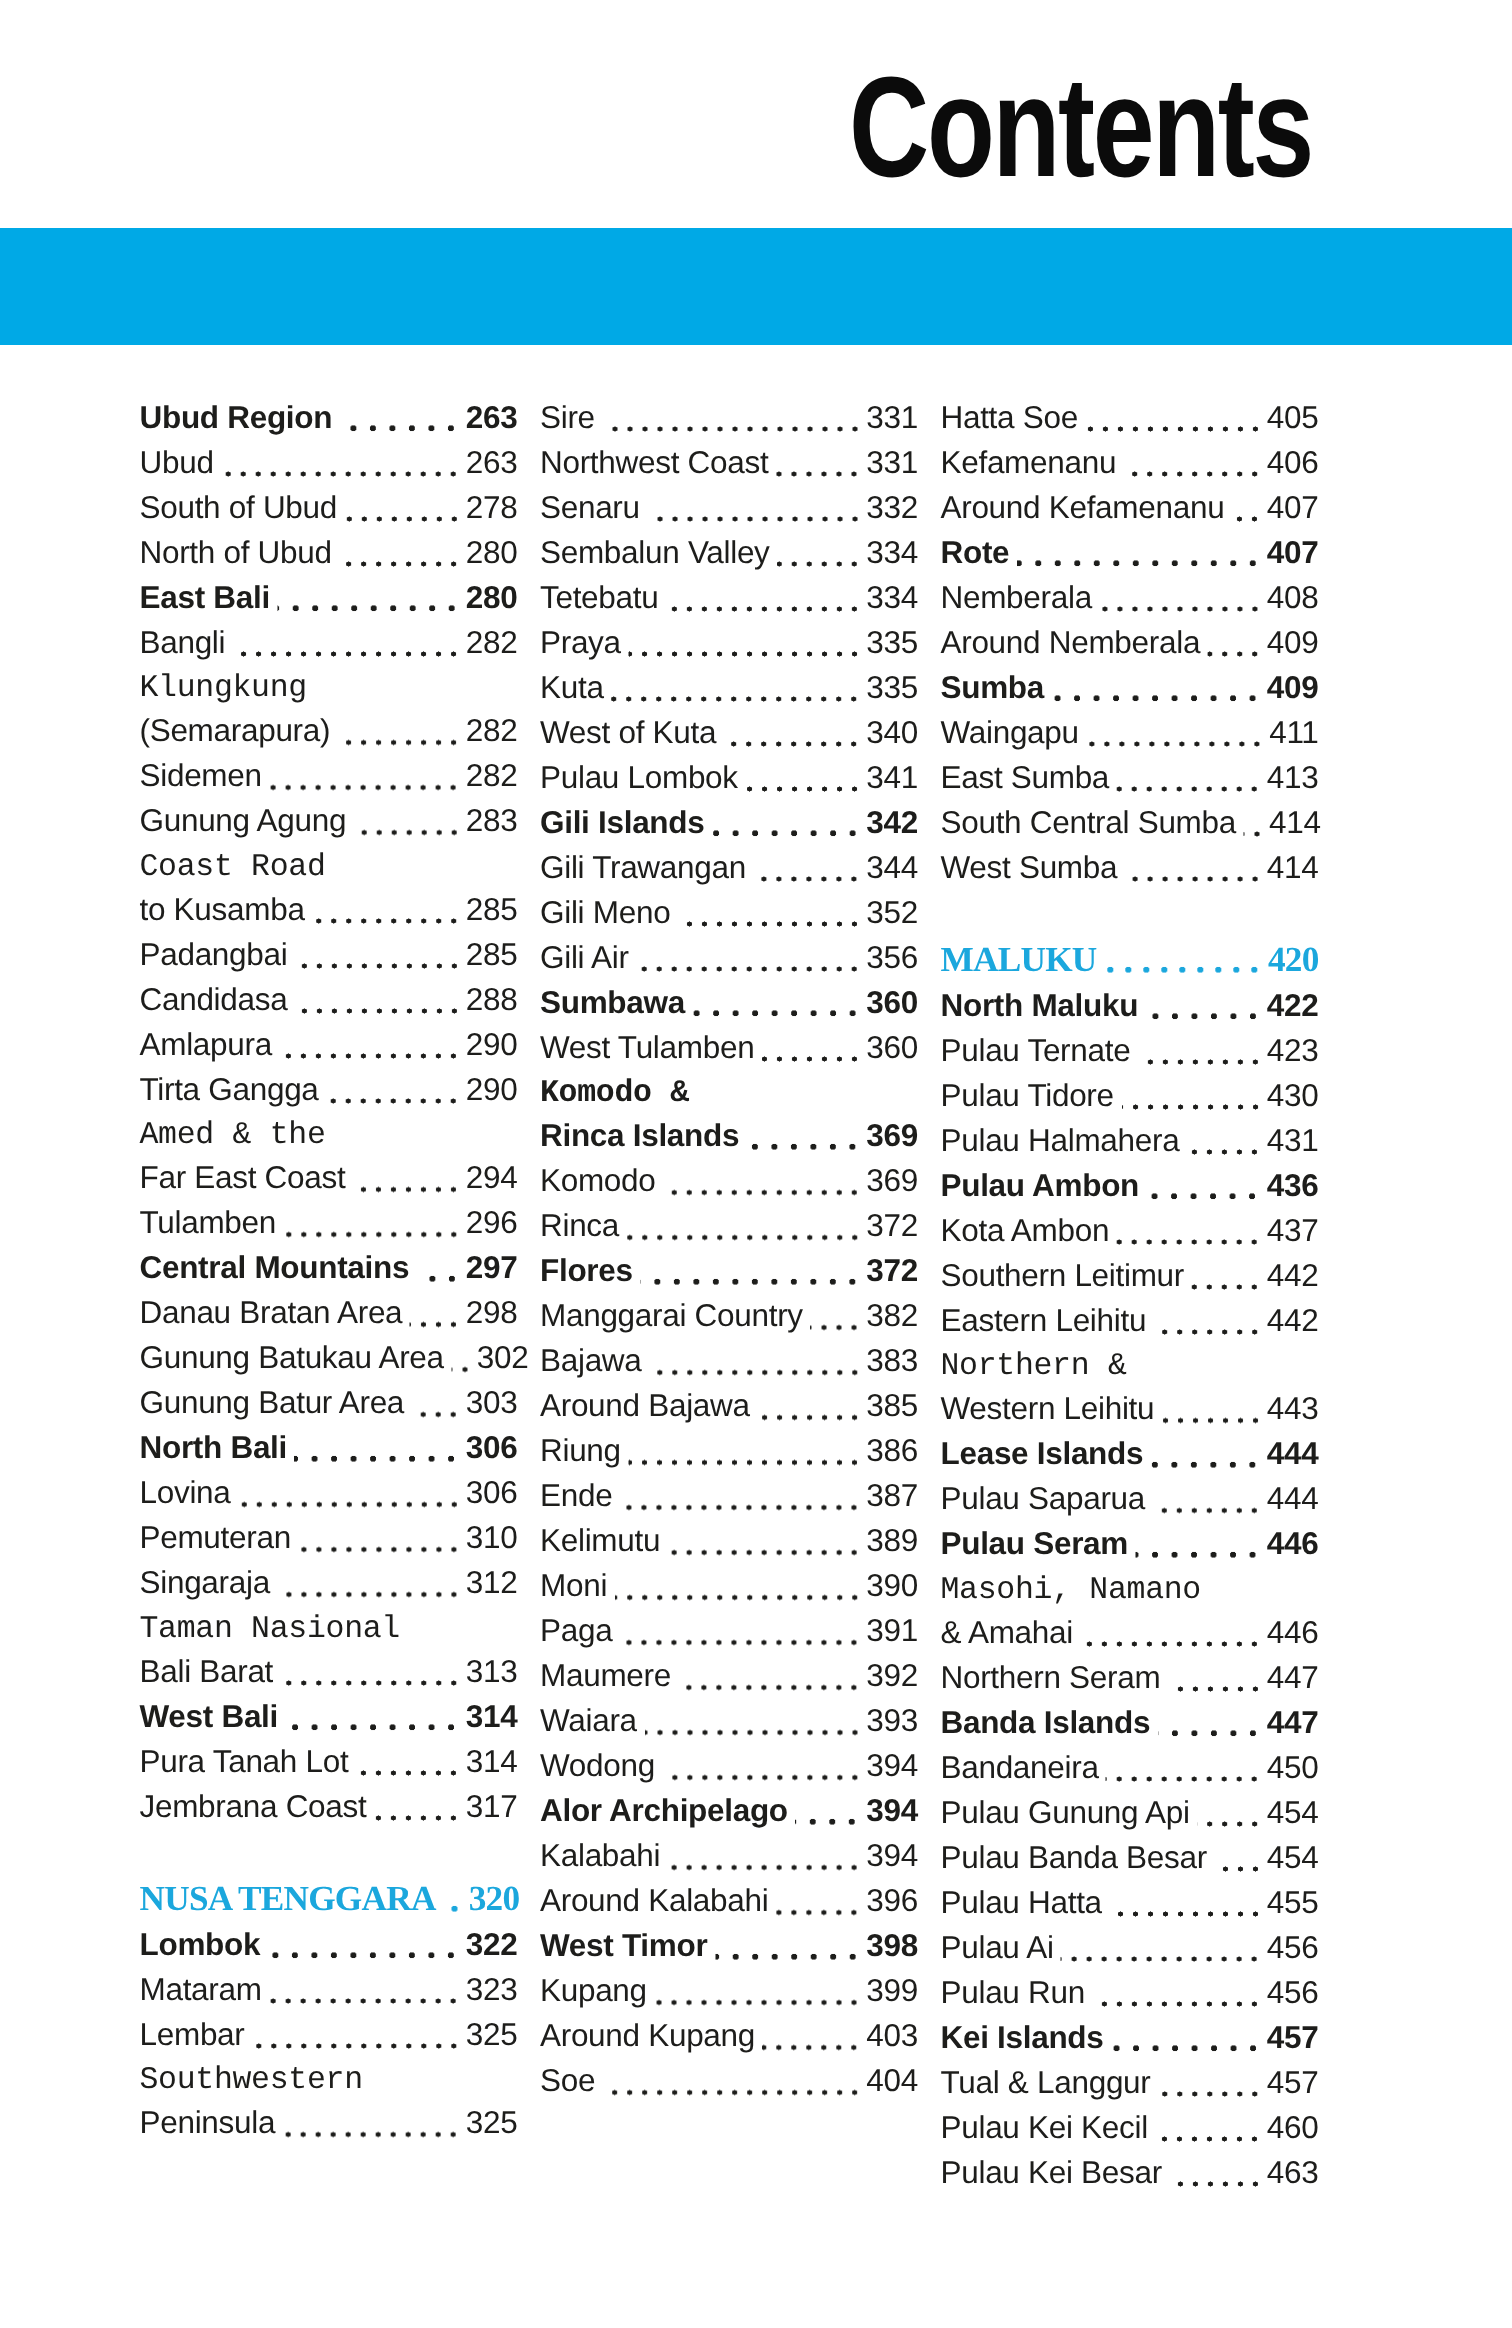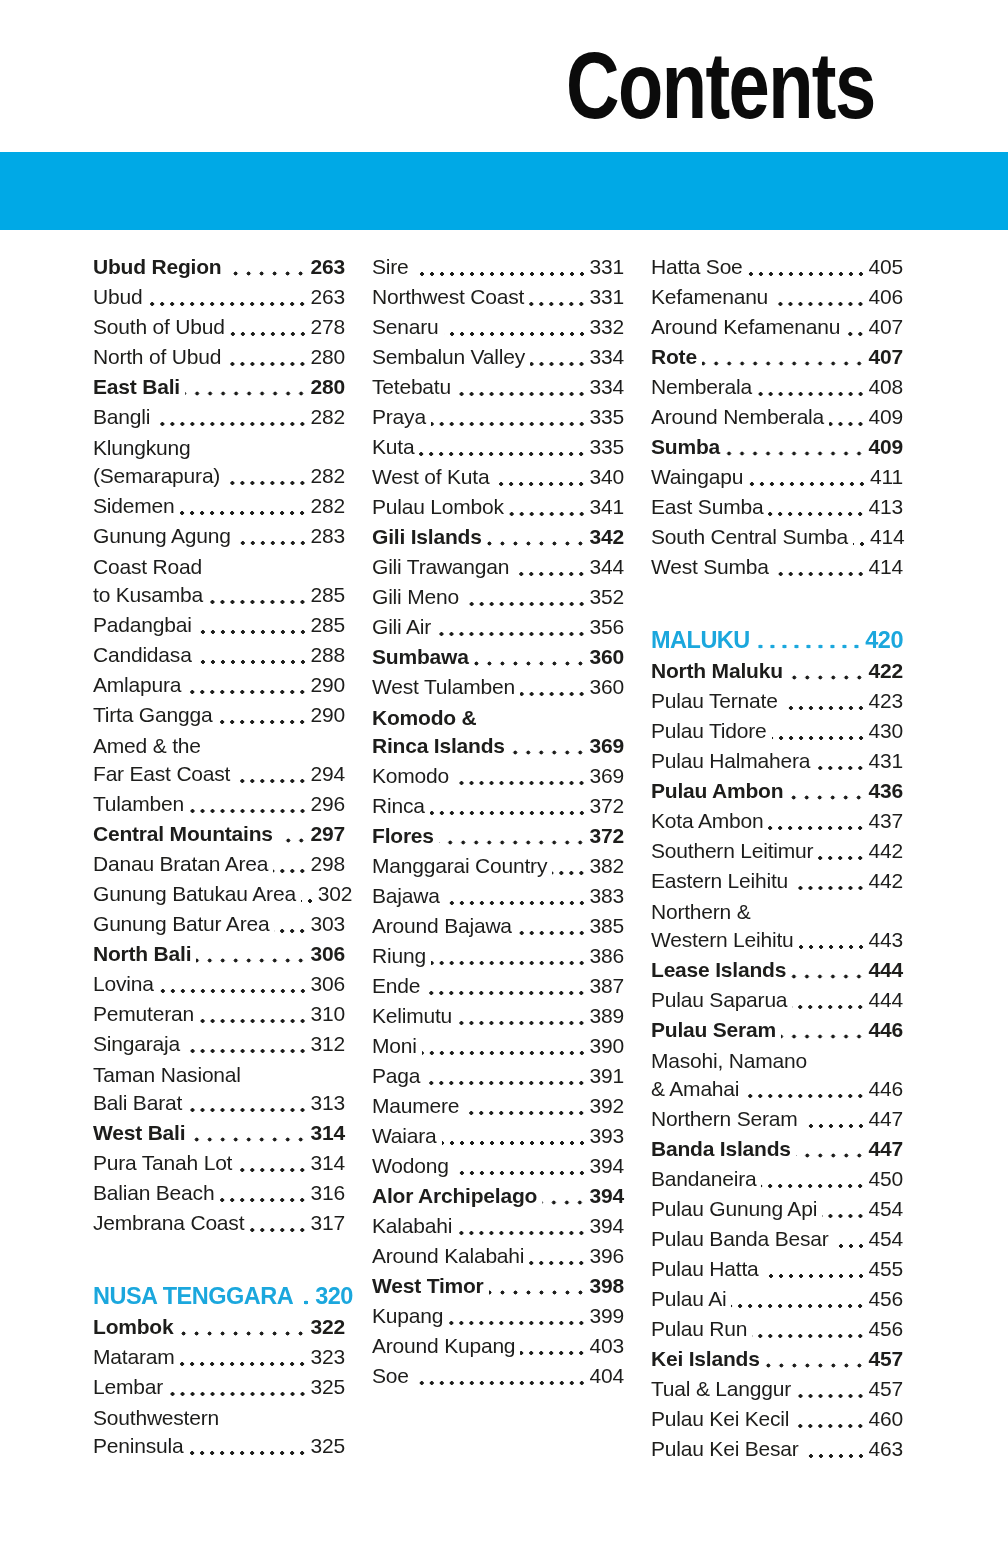--- a/index.html
+++ b/index.html
@@ -26,38 +26,38 @@
   .header-band {
     position:absolute;
     top:152px;
     left:0;
     width:1008px;
     height:78px;
     background:var(--accent, #00a9e6);
   }
   .toc {
     position:absolute;
-    top:252px;
+    top:264px;
     left:93px;
     width:822px;
     display:flex;
-    gap:27px;
+    gap:15px;
   }
   .toc-col { width:252px; flex:0 0 252px; }
 
   .entry {
     font-size:21px;
     line-height:30px;
     letter-spacing:-0.2px;
   }
   .entry .mainline, .entry.single {
     display:flex;
     align-items:flex-end;
   }
-  .entry .wrapline { line-height:26px; padding-top:3px; }
+  .entry .wrapline { line-height:26px; padding-top:3px;font-family:Liberation Mono, monospace; }
   .entry .label { white-space:nowrap; }
   .entry .page { white-space:nowrap; }
 
   .leader {
     flex:1 1 auto;
     min-width:14px;
     height:4px;
     margin:0 3px 6px 5px;
     background-image:radial-gradient(circle, currentColor 1.6px, rgba(0,0,0,0) 1.8px);
     background-size:10px 4px;
@@ -67,26 +67,27 @@
   }
 
   .entry.bold { font-weight:700; }
   .entry.bold .leader {
     background-image:radial-gradient(circle, currentColor 1.9px, rgba(0,0,0,0) 2.1px);
     background-size:13px 5px;
     height:5px;
   }
 
   .entry.chapter {
-    margin-top:42px;
+    margin-top:30px;
     font-weight:700;
     font-size:23.5px;
     line-height:32px;
     color:var(--chapter, #1ba7dd);
     letter-spacing:-0.5px;
+    font-family:Liberation Serif, serif;
   }
   .entry.chapter .leader {
     color:var(--chapter, #1ba7dd);
     background-image:radial-gradient(circle, currentColor 1.9px, rgba(0,0,0,0) 2.1px);
     background-size:12px 5px;
     height:5px;
     margin-bottom:7px;
   }
 </style>
 </head>
@@ -239,25 +240,20 @@
         <span class="label">West Bali</span>
         <span class="leader"></span>
         <span class="page">314</span>
       </div>
       <div class="entry  single">
         <span class="label">Pura Tanah Lot</span>
         <span class="leader"></span>
         <span class="page">314</span>
       </div>
       <div class="entry  single">
-        <span class="label">Balian Beach</span>
-        <span class="leader"></span>
-        <span class="page">316</span>
-      </div>
-      <div class="entry  single">
         <span class="label">Jembrana Coast</span>
         <span class="leader"></span>
         <span class="page">317</span>
       </div>
       <div class="entry chapter single">
         <span class="label">NUSA TENGGARA</span>
         <span class="leader"></span>
         <span class="page">320</span>
       </div>
       <div class="entry bold single">

